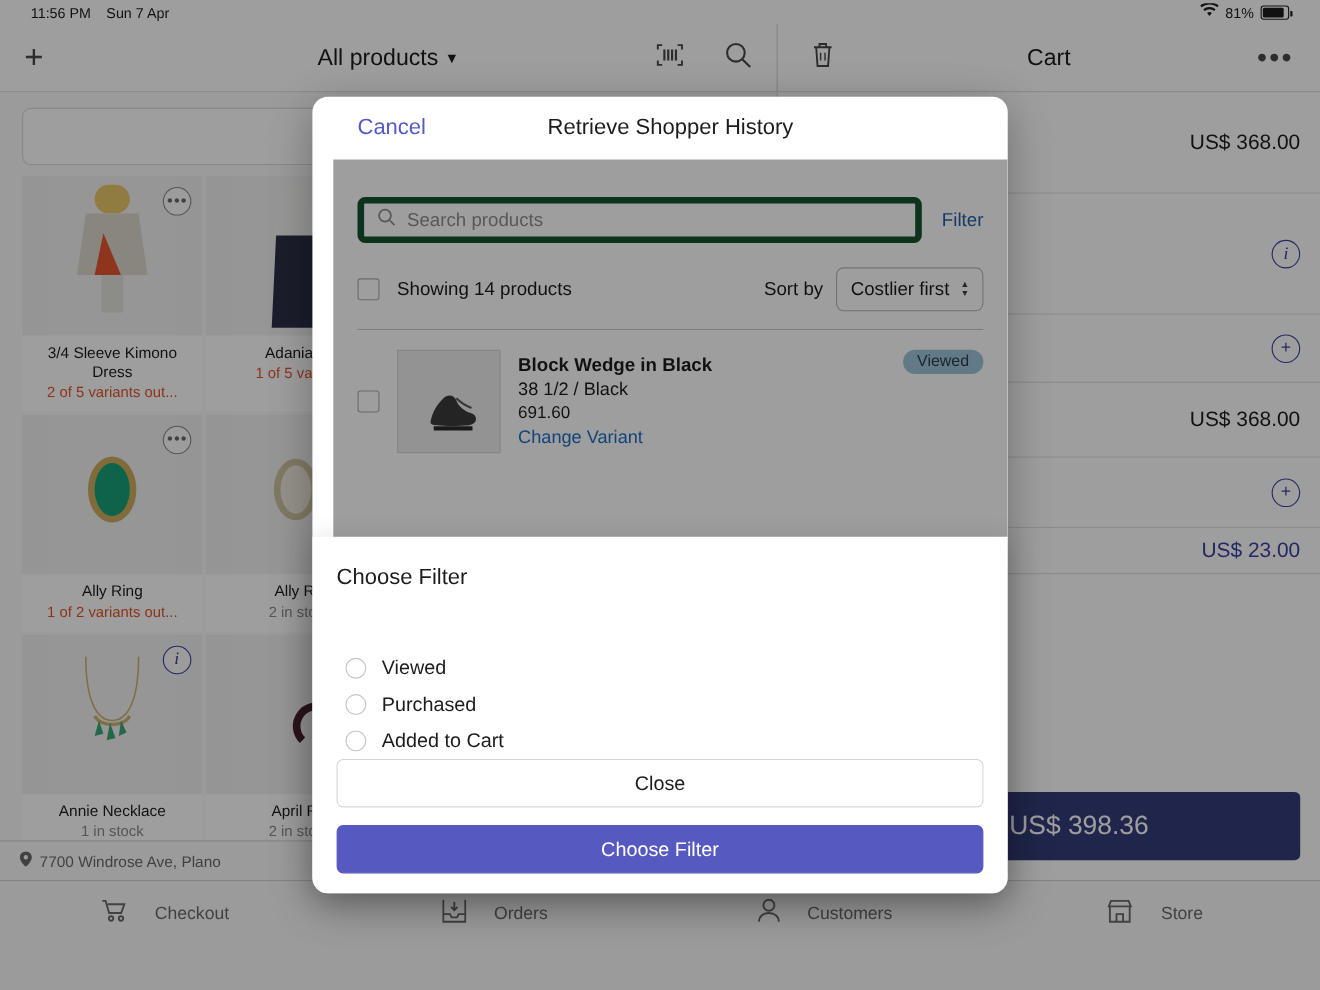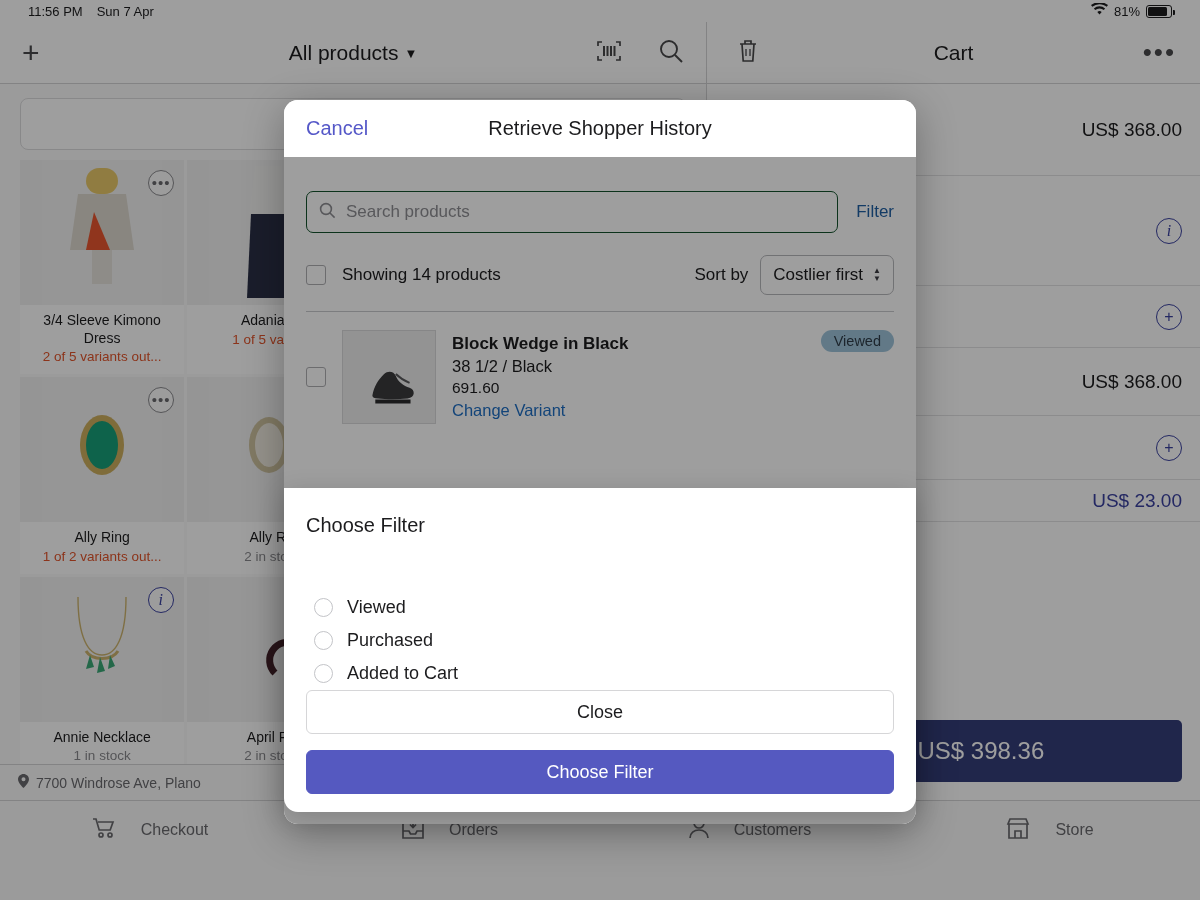--- a/index.html
+++ b/index.html
@@ -131,43 +131,44 @@
   .tabbar {
     position: absolute; bottom: 0; left: 0; width: 1200px; height: 100px;
     border-top: 1px solid #d4d4d6; background: #fafafa;
     display: flex; align-items: flex-start; padding-top: 16px;
   }
   .tab { flex: 1; display: flex; align-items: center; justify-content: center; gap: 25px;
     font-size: 16px; color: #6a6a6e; }
 
   
   .sheet {
-    position: absolute; left: 284px; top: 100px; width: 632px; height: 724px;
+    position: absolute; left: 284px; top: 88px; width: 632px; height: 724px;
     background: #ffffff; border-radius: 14px; z-index: 50;
     box-shadow: 0 10px 40px rgba(0,0,0,.3);
     overflow: hidden;
+    padding-left: 19px;
   }
   .sheet-head {
     height: 57px; display: flex; align-items: center; padding: 0 22px;
     position: relative; background: #fff;
   }
   .sheet-cancel { font-size: 20px; color: #5558c8; }
   .sheet-title {
     position: absolute; left: 0; right: 0; text-align: center;
     font-size: 20px; color: #1c1c1e;
   }
   .sheet-body { position: relative; height: 667px; background: #fff; }
   .sheet-dim {
     position: absolute; inset: 0; background: rgba(0,0,0,0.38); z-index: 5;
   }
   .sheet-inner { position: absolute; inset: 0; padding: 0 22px; }
   .cust-email { padding-top: 48px; font-size: 17px; color: #1c1c1e; }
   .search-row { display: flex; align-items: center; gap: 18px; margin-top: 34px; }
   .prod-search {
-    flex: 1; height: 42px; border: 1px solid #14532d; border-radius: 7px;
+    flex: 1; height: 42px; border: 6px solid #14532d; border-radius: 7px;
     display: flex; align-items: center; gap: 10px; padding: 0 12px;
     background: transparent;
   }
   .prod-search .ph { font-size: 17px; color: #8e8e93; }
   .filter-link { font-size: 17px; color: #1f5fa3; }
   .showing-row { display: flex; align-items: center; gap: 16px; margin-top: 22px; padding-bottom: 16px; border-bottom: 1px solid #c9cacd; }
   .cb { width: 20px; height: 20px; border: 1.4px solid #aeaeb2; border-radius: 3px; background: transparent; }
   .showing-txt { font-size: 17px; color: #1c1c1e; }
   .sortby { margin-left: auto; display: flex; align-items: center; gap: 12px; }
   .sortby-lbl { font-size: 17px; color: #1c1c1e; }

